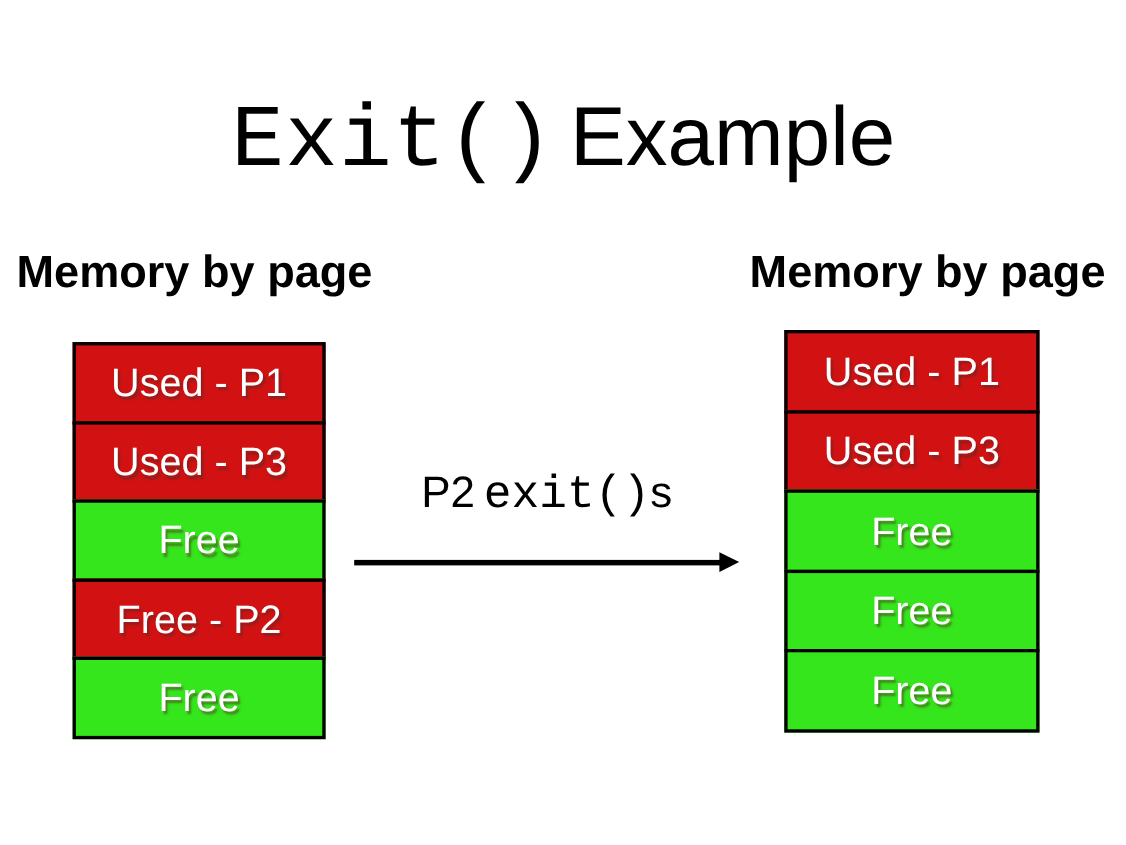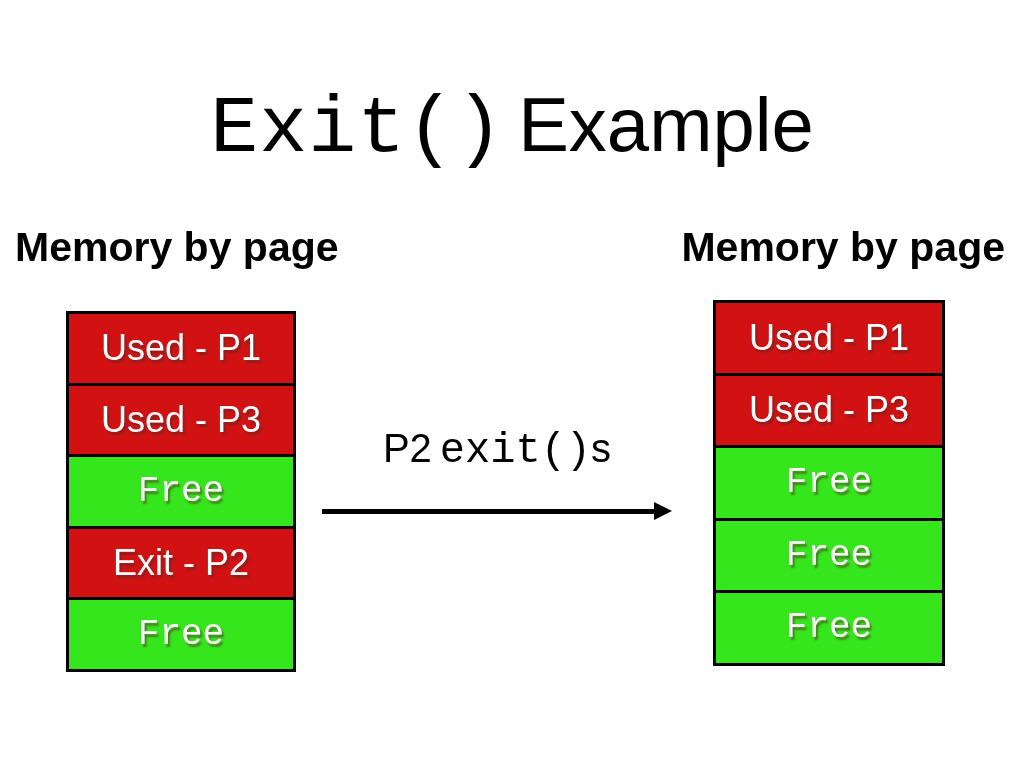--- a/index.html
+++ b/index.html
@@ -69,21 +69,21 @@
     justify-content: center;
     font-size: 36px;
     color: var(--box-text, #ffffff);
     text-shadow: 2px 3px 2px rgba(90, 40, 40, 0.55);
     white-space: nowrap;
   }
   .stack-left  .mem-box { height: 74.5px; }
   .stack-right .mem-box { height: 75.5px; }
   .mem-box + .mem-box { margin-top: -3px; }
   .mem-box[data-type="used"] { background: var(--used-red, #d21212); }
-  .mem-box[data-type="free"] { background: var(--free-green, #35e61c); font-family: Liberation Mono, monospace; }
+  .mem-box[data-type="free"] { background: var(--free-green, #35e61c); }
 
   
   .transition-label {
     position: absolute;
     top: 426px;
     left: 322px;
     width: 350px;
     text-align: center;
     white-space: nowrap;
     line-height: 1.1;
@@ -142,21 +142,21 @@
     <div class="mem-box" data-type="used">
         <span>Used - P1</span>
       </div>
     <div class="mem-box" data-type="used">
         <span>Used - P3</span>
       </div>
     <div class="mem-box" data-type="free">
         <span>Free</span>
       </div>
     <div class="mem-box" data-type="used">
-        <span>Exit - P2</span>
+        <span>Free - P2</span>
       </div>
     <div class="mem-box" data-type="free">
         <span>Free</span>
       </div>
   </div>
 
   <div class="stack stack-right">
     <div class="mem-box" data-type="used">
         <span>Used - P1</span>
       </div>

